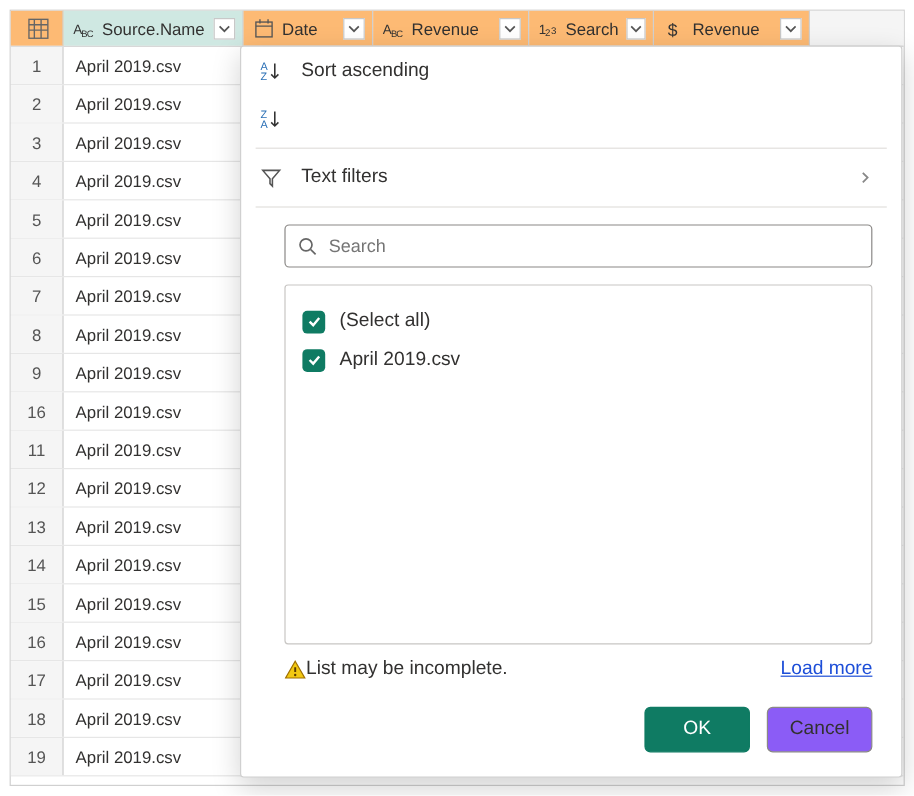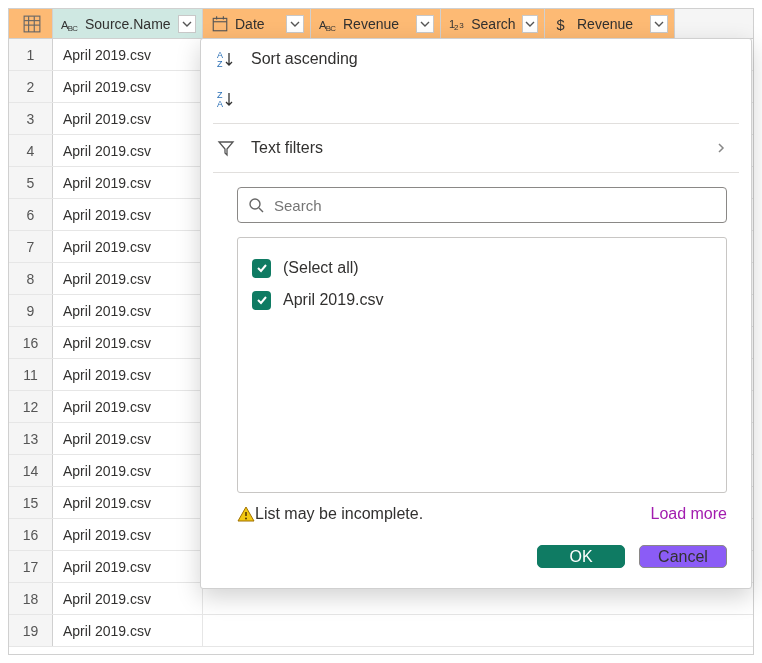--- a/index.html
+++ b/index.html
@@ -108,47 +108,47 @@
   }
   .search input {
     border:0;outline:0;flex:1;font-size:15px;
     background:transparent;
   }
 
   .listbox {
     margin: 6px 24px 0 36px;
     border:1px solid #c8c6c4;
     border-radius:3px;
-    height: 256px;
+    height: 300px;
     padding: 14px 14px;
   }
   .chk-row {
     display:flex;align-items:center;gap:12px;
     height:32px;
     font-size:16px;
   }
   .chk {
     width:19px;height:19px;border-radius:4px;
     background:#0f7b63;
     display:flex;align-items:center;justify-content:center;
   }
 
   .warn-row {
     display:flex;align-items:center;
     padding: 12px 24px 0 36px;
     font-size:16px;
   }
-  .warn-row a { margin-left:auto; color:#a21caf; cursor:pointer;}
+  .warn-row a { margin-left:auto; color:#1d4ed8; text-decoration:underline; cursor:pointer;}
 
   .btn-row {
     display:flex;justify-content:flex-end;gap:14px;
     padding: 22px 24px 0 0;
   }
   .btn {
-    min-width:88px;height:23px;
+    min-width:88px;height:38px;
     border-radius:5px;
     font-size:16px;
     display:flex;align-items:center;justify-content:center;
     cursor:pointer;
   }
   .btn-primary { background:#0f7b63;color:#fff;border:1px solid #0f7b63;}
   .btn-secondary { background:#8b5cf6;color:#323130;border:1px solid #8a8886;}
 </style>
 </head>
 <body>

